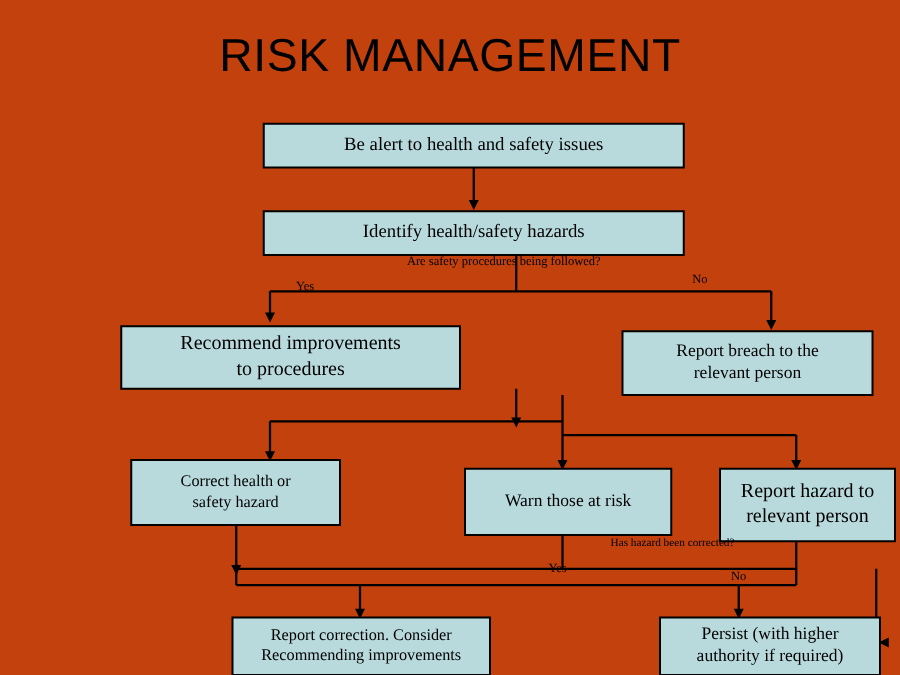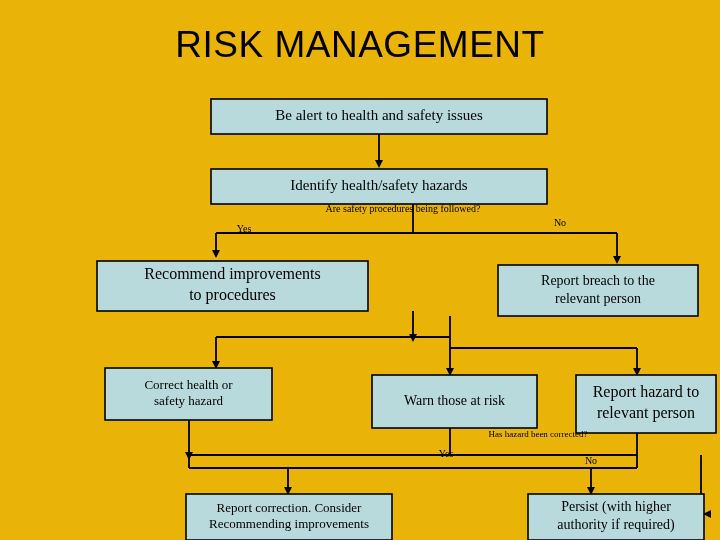--- a/index.html
+++ b/index.html
@@ -4,21 +4,21 @@
 <style>
   html, body {
     margin: 0;
     padding: 0;
     background: #ffffff;
   }
   #page {
     position: relative;
     width: 720px;
     height: 540px;
-    background: #eab308;
+    background: #c2410c;
     overflow: hidden;
     font-family: "Liberation Serif", "DejaVu Serif", serif;
   }
   #title {
     position: absolute;
     left: 0;
     top: 26px;
     width: 720px;
     text-align: center;
     font-family: "Liberation Sans", "DejaVu Sans", sans-serif;

